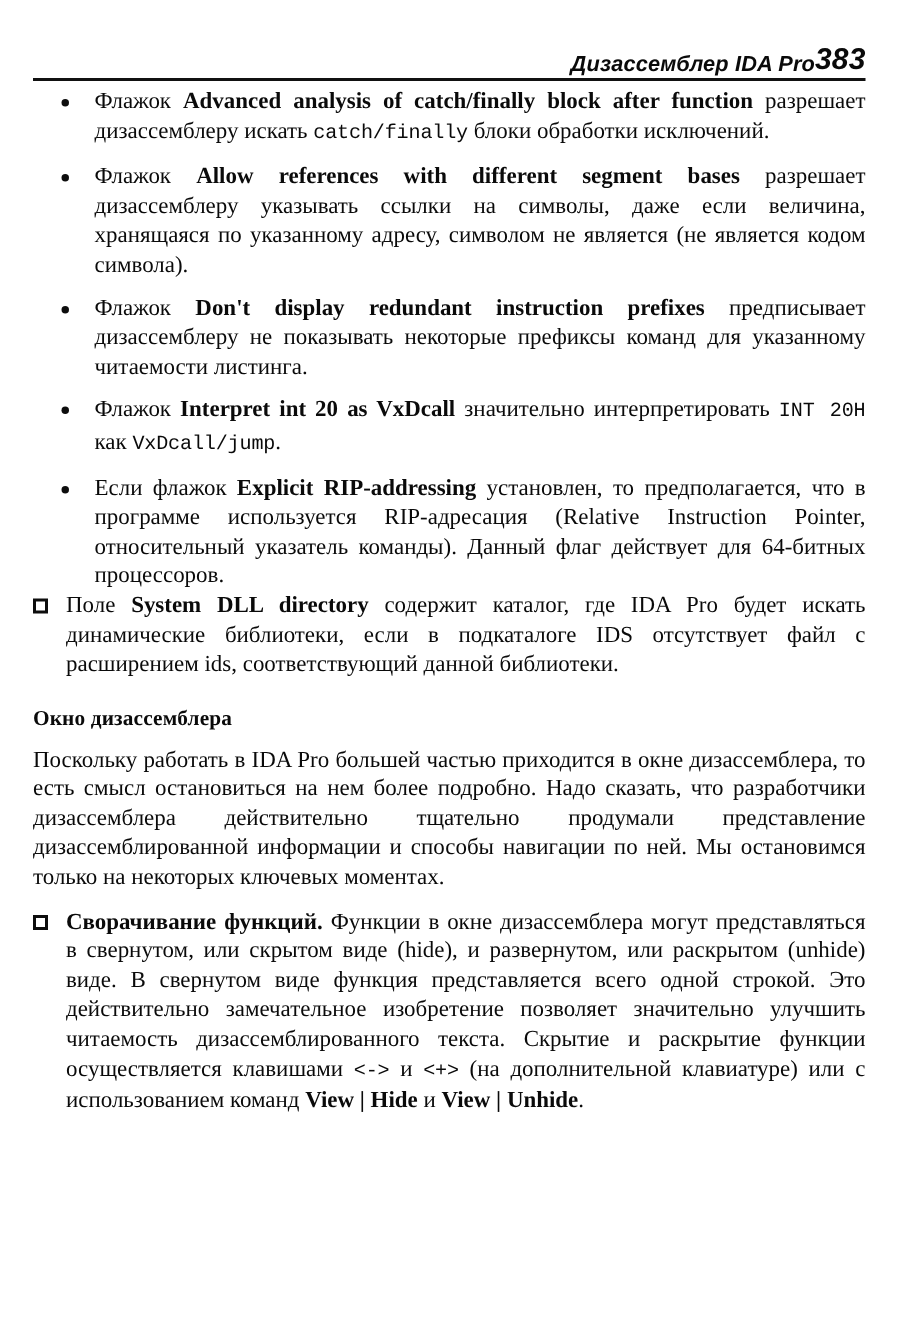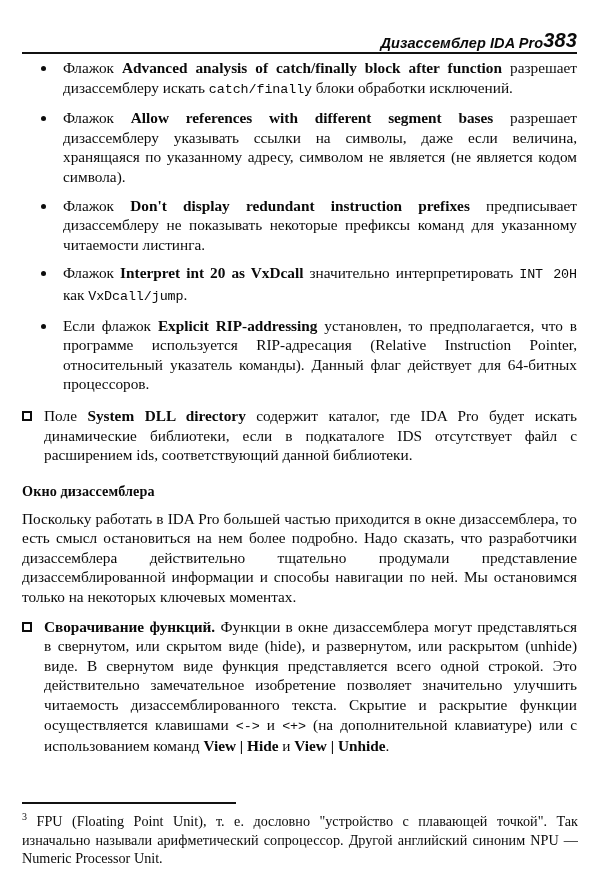--- a/index.html
+++ b/index.html
@@ -68,21 +68,21 @@
     padding: 0;
     list-style: none;
   }
   ul.dots > li {
     position: relative;
     padding-left: 41px;
     margin: 0 0 9px 0;
     text-align: justify;
     text-justify: inter-word;
   }
-  ul.dots > li:last-child { margin-bottom: 12px; }
+  ul.dots > li:last-child { margin-bottom: 0; }
   ul.dots > li .dot-marker {
     position: absolute;
     left: 19px;
     top: 0;
     width: 10px;
     line-height: 19.6px;
     font-size: 15px;
   }
   ul.dots > li .dot-marker::before {
     content: "";
@@ -237,18 +237,14 @@
     <div class="gap-para"></div>
 
     <ul class="squares">
       <li>
         <span class="sq-marker"></span><b>Сворачивание функций.</b><span> Функции в окне дизассемблера могут представляться в свернутом, или скрытом виде (hide), и развернутом, или раскрытом (unhide) виде. В свернутом виде функция представляется всего одной строкой. Это действительно замечательное изобретение позволяет значительно улучшить читаемость дизассемблированного текста. Скрытие и раскрытие функции осуществляется клавишами </span><code class="mono">&lt;-&gt;</code><span> и </span><code class="mono">&lt;+&gt;</code><span> (на дополнительной клавиатуре) или с использованием команд </span><b>View | Hide</b><span> и </span><b>View | Unhide</b><span>.</span>
       </li>
     </ul>
 
   </div>
 
-  <div class="footnote">
-    <div class="fn-rule"></div>
-    <p class="fn-text"><span class="fn-num">3</span> <span>FPU (Floating Point Unit), т. е. дословно "устройство с плавающей точкой". Так изначально называли арифметический сопроцессор. Другой английский синоним NPU — Numeric Processor Unit.</span></p>
-  </div>
 
 </div>
 
 </body></html>

